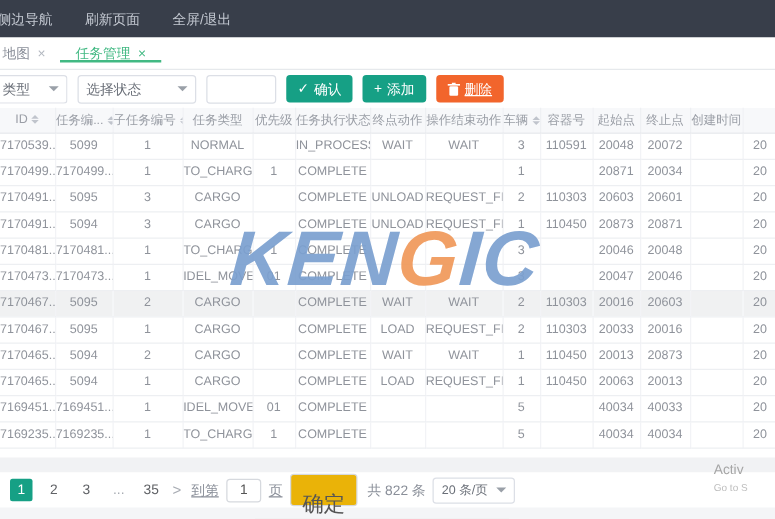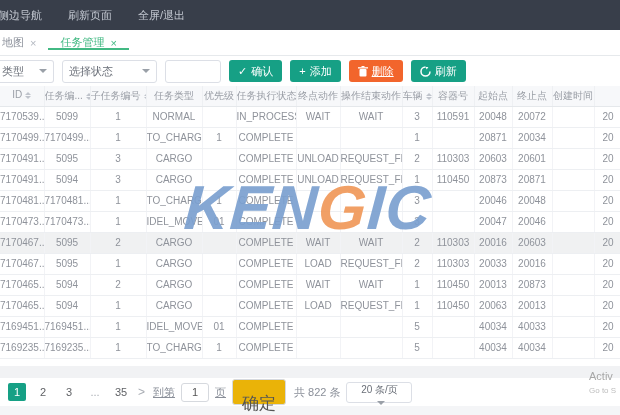--- a/index.html
+++ b/index.html
@@ -110,24 +110,24 @@
   .pg-label { color:#8a8f99;text-decoration:underline; }
   .pg-input {
     width:28px; height:19px; border:1px solid #d6d9de; border-radius:3px;
     text-align:center; font-size:11px; color:#555; outline:none;
   }
   .pg-confirm {
     height:21px; padding:12px 9px; background:#eab308; border:1px solid #d6d9de;
     border-radius:3px; font-size:17px; color:#555; cursor:pointer;
   }
   .pg-total { color:#8a8f99; margin-left:2px; }
-  .pg-size { height:21px; padding:0 6px; font-size:10px; width:66px;flex-direction:column; }
+  .pg-size { height:21px; padding:0 6px; font-size:10px; width:66px; }
   
   .os-mark {
-    position:absolute; left:589px; top:370px; white-space:nowrap;
+    position:absolute; left:571px; top:370px; white-space:nowrap;
     pointer-events:none; text-align:left;
   }
   .os1 { font-size:11px; color:#a6a6a6; }
   .os2 { font-size:8px; color:#bdbdbd; margin-top:4px; }
 </style>
 </head>
 <body>
 
 <div class="screen">
 
@@ -169,27 +169,20 @@
       <span>添加</span>
     </button>
     <button class="btn orange">
       <svg width="10" height="11" viewBox="0 0 10 11">
         <rect x="1.5" y="3" width="7" height="7.5" rx="1" fill="#fff"></rect>
         <rect x="0" y="1.2" width="10" height="1.3" fill="#fff"></rect>
         <rect x="3.5" y="0" width="3" height="1.2" fill="#fff"></rect>
       </svg>
       <span>删除</span>
     </button>
-    <button class="btn green">
-      <svg width="11" height="11" viewBox="0 0 11 11">
-        <path d="M5.5 1 A4.5 4.5 0 1 0 10 5.5" fill="none" stroke="#fff" stroke-width="1.5"></path>
-        <path d="M5.5 1 L8.2 0 L7.5 3 Z" fill="#fff" transform="rotate(20 5.5 1)"></path>
-      </svg>
-      <span>刷新</span>
-    </button>
   </div>
 
   <div class="table-wrap">
     <table id="grid">
         <colgroup>
           <col style="width: 44px;">
           <col style="width: 46px;">
           <col style="width: 56px;">
           <col style="width: 56px;">
           <col style="width: 34px;">

